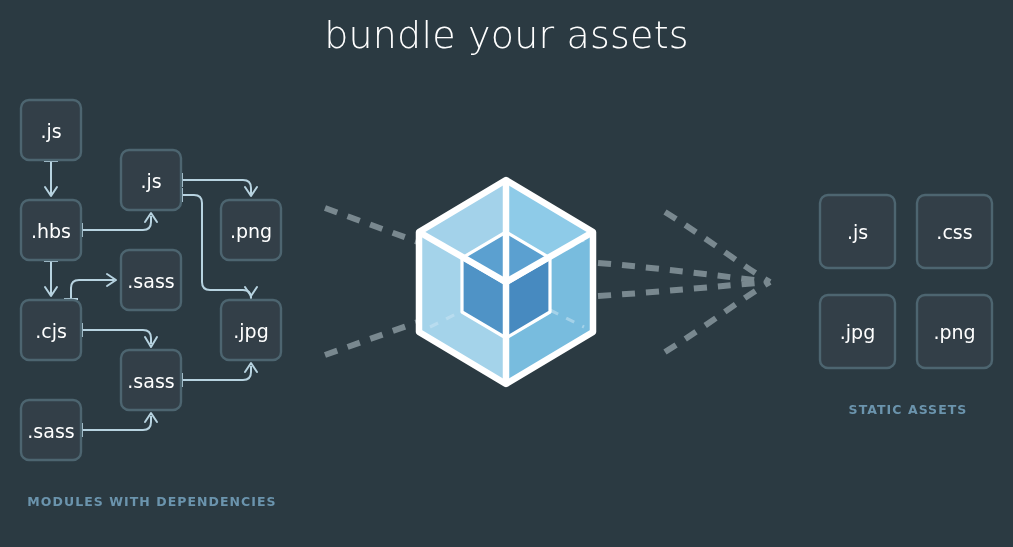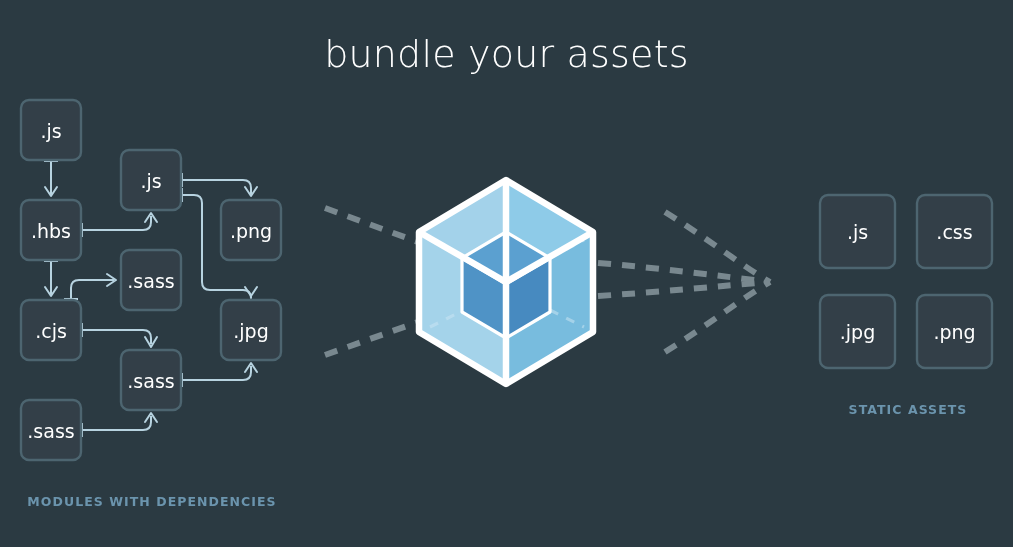--- a/index.html
+++ b/index.html
@@ -15,21 +15,21 @@
   }
   #stage {
     position: relative;
     width: 1013px;
     height: 547px;
     background: #2b3a42;
   }
   #title {
     position: absolute;
     left: 0;
-    top: 32px;
+    top: 13px;
     width: 1013px;
     text-align: center;
     color: #ffffff;
     font-size: 38px;
     font-weight: 300;
     letter-spacing: 0.2px;
     font-family: "DejaVu Sans", "Liberation Sans", sans-serif;
     white-space: pre;
   }
   svg#diagram {

